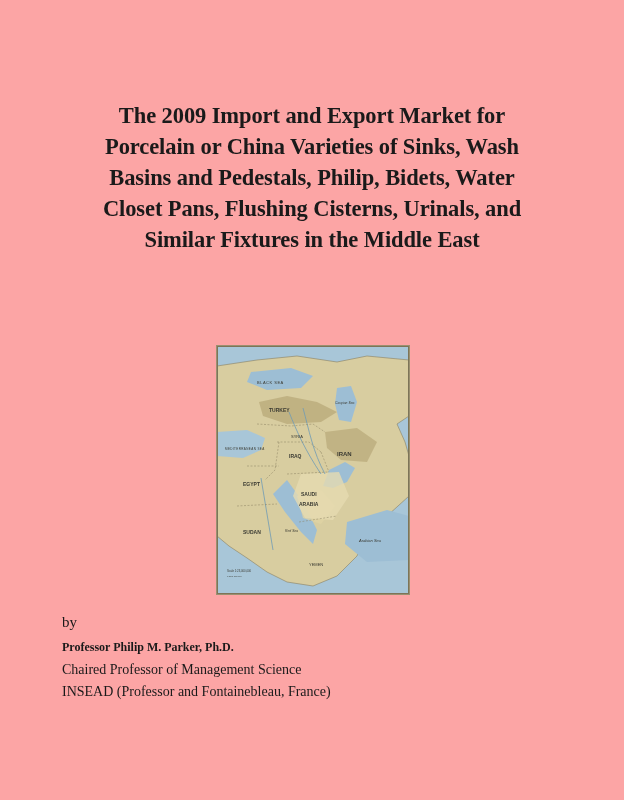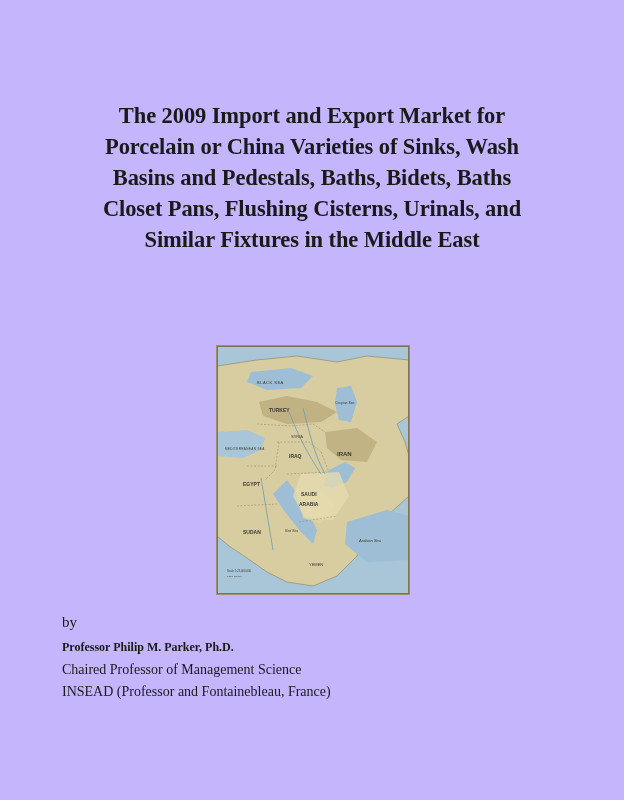--- a/index.html
+++ b/index.html
@@ -10,21 +10,21 @@
     width: 624px;
     height: 800px;
     background: #f5e8c8;
     font-family: "Liberation Serif", serif;
     overflow: hidden;
   }
   .page {
     position: relative;
     width: 624px;
     height: 800px;
-    background: #c4b5fd;
+    background: #fca5a5;
     box-sizing: border-box;
   }
   .title-block {
     position: absolute;
     left: 62px;
     top: 100px;
     width: 500px;
     text-align: center;
   }
   .title-line {
@@ -77,21 +77,21 @@
   }
 </style>
 </head>
 <body>
 
 <div class="page">
 
   <div class="title-block">
     <div class="title-line">The 2009 Import and Export Market for</div>
     <div class="title-line">Porcelain or China Varieties of Sinks, Wash</div>
-    <div class="title-line">Basins and Pedestals, Baths, Bidets, Baths</div>
+    <div class="title-line">Basins and Pedestals, Philip, Bidets, Water</div>
     <div class="title-line">Closet Pans, Flushing Cisterns, Urinals, and</div>
     <div class="title-line">Similar Fixtures in the Middle East</div>
   </div>
 
   <div class="map-wrap">
     <svg class="map-svg" viewBox="0 0 192 248" xmlns="http://www.w3.org/2000/svg">
       <rect x="0" y="0" width="192" height="248" fill="#a8c6d8"></rect>
 
       <path d="M0,20 L40,14 L80,10 L120,16 L150,10 L192,14 L192,70 L180,78 L188,96 L192,110 L192,150 L170,170 L150,186 L140,210 L120,230 L96,240 L70,236 L50,226 L30,212 L12,200 L0,190 Z" fill="#d8cda0" stroke="#8a8060" stroke-width="0.6"></path>
 

